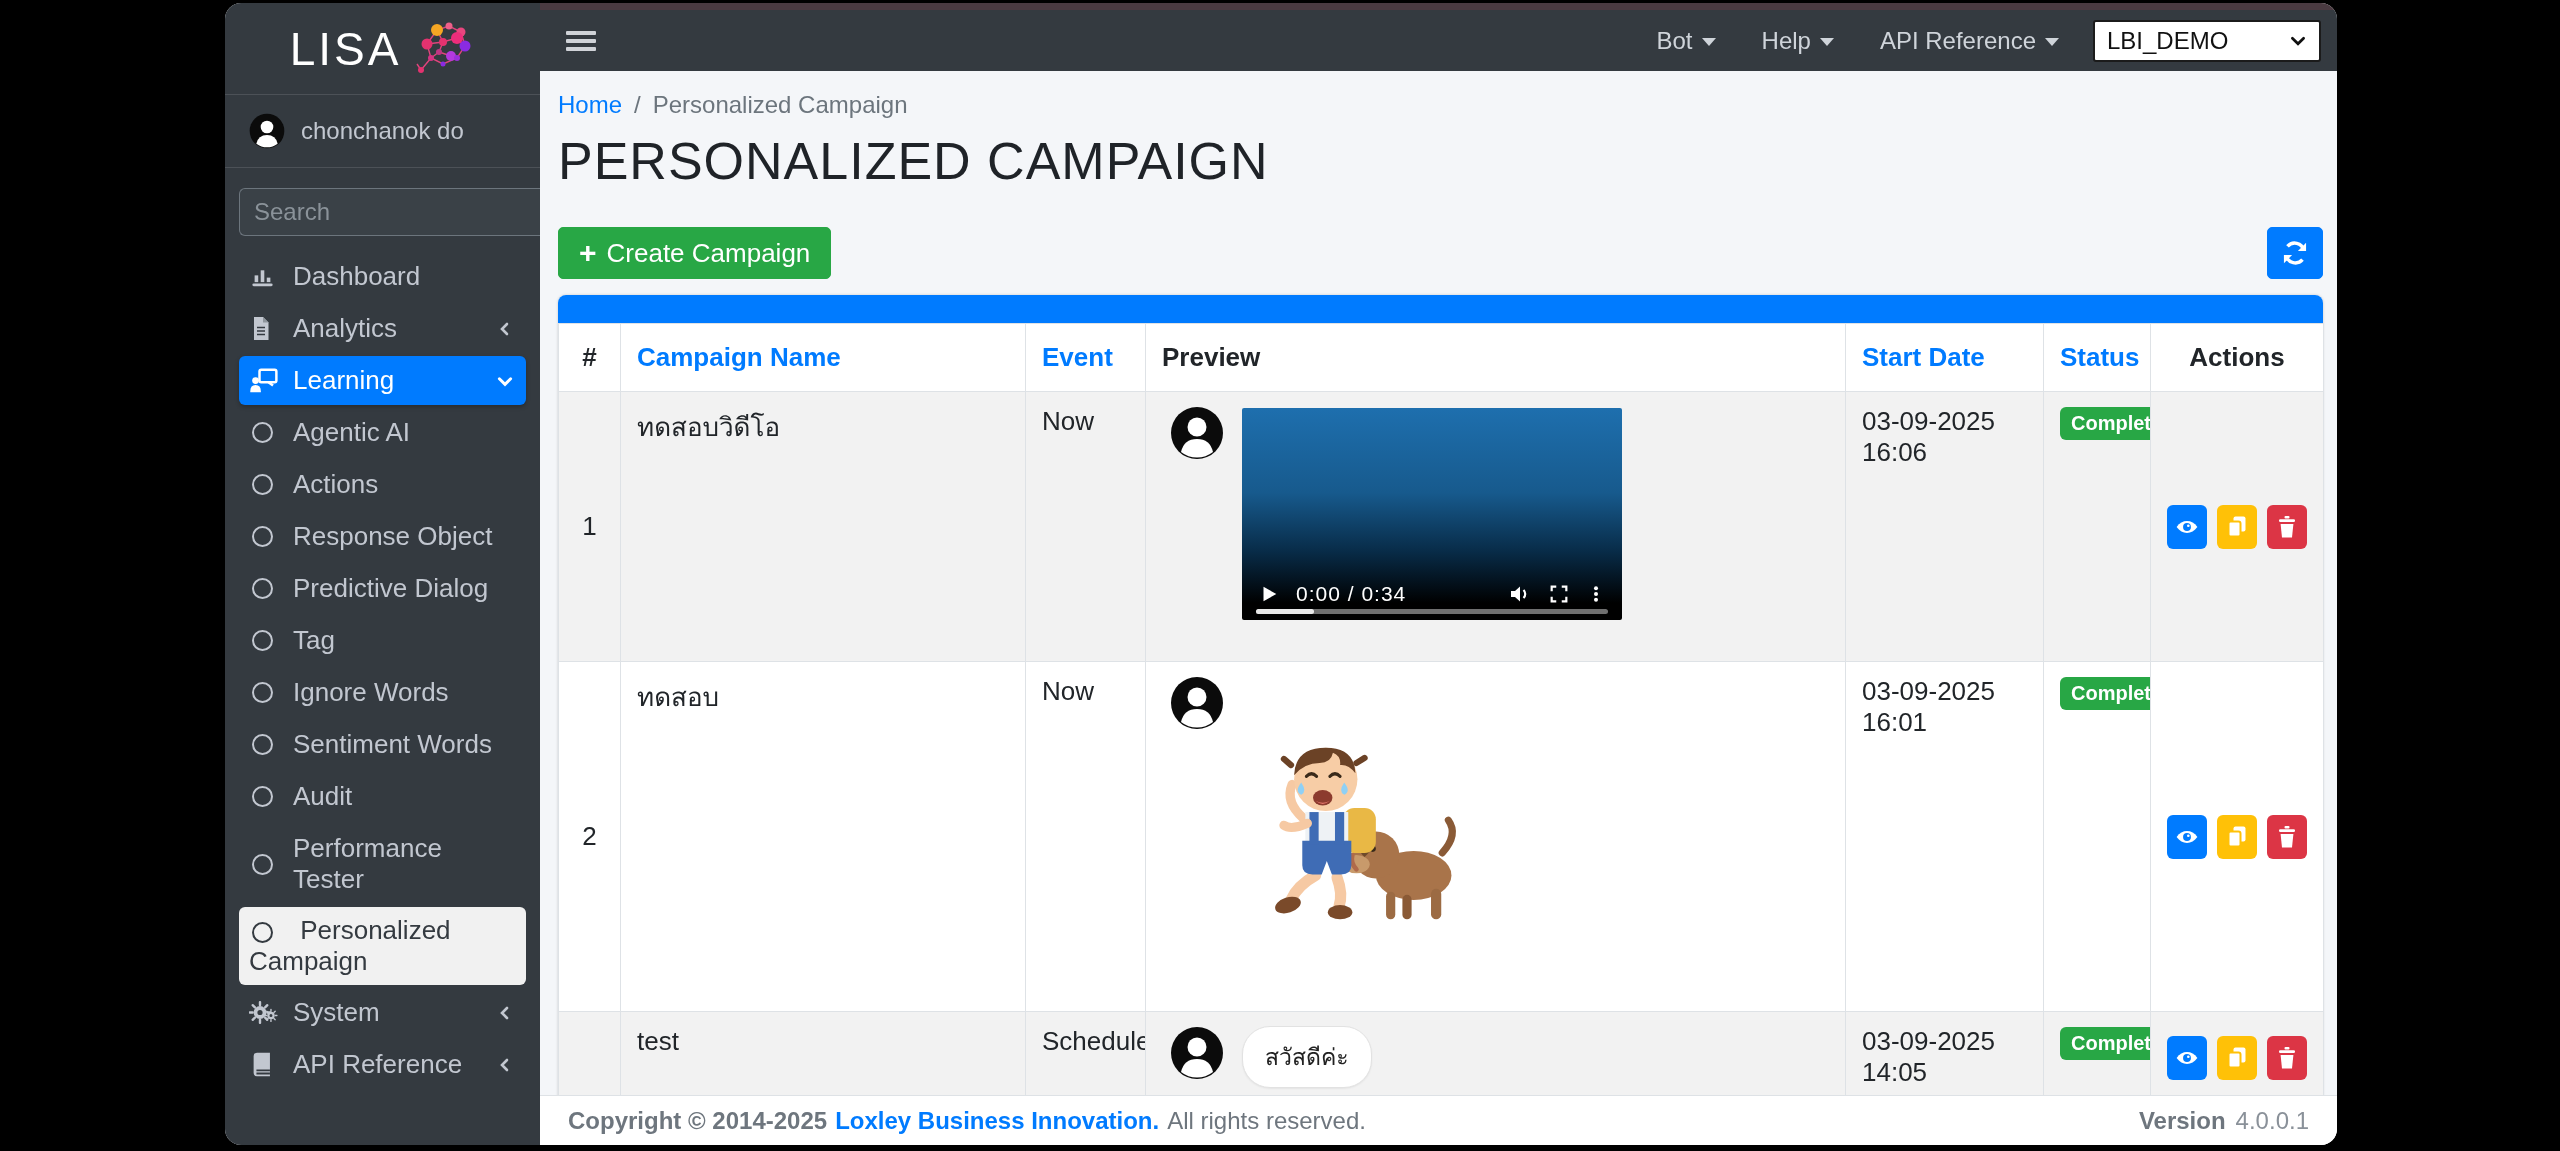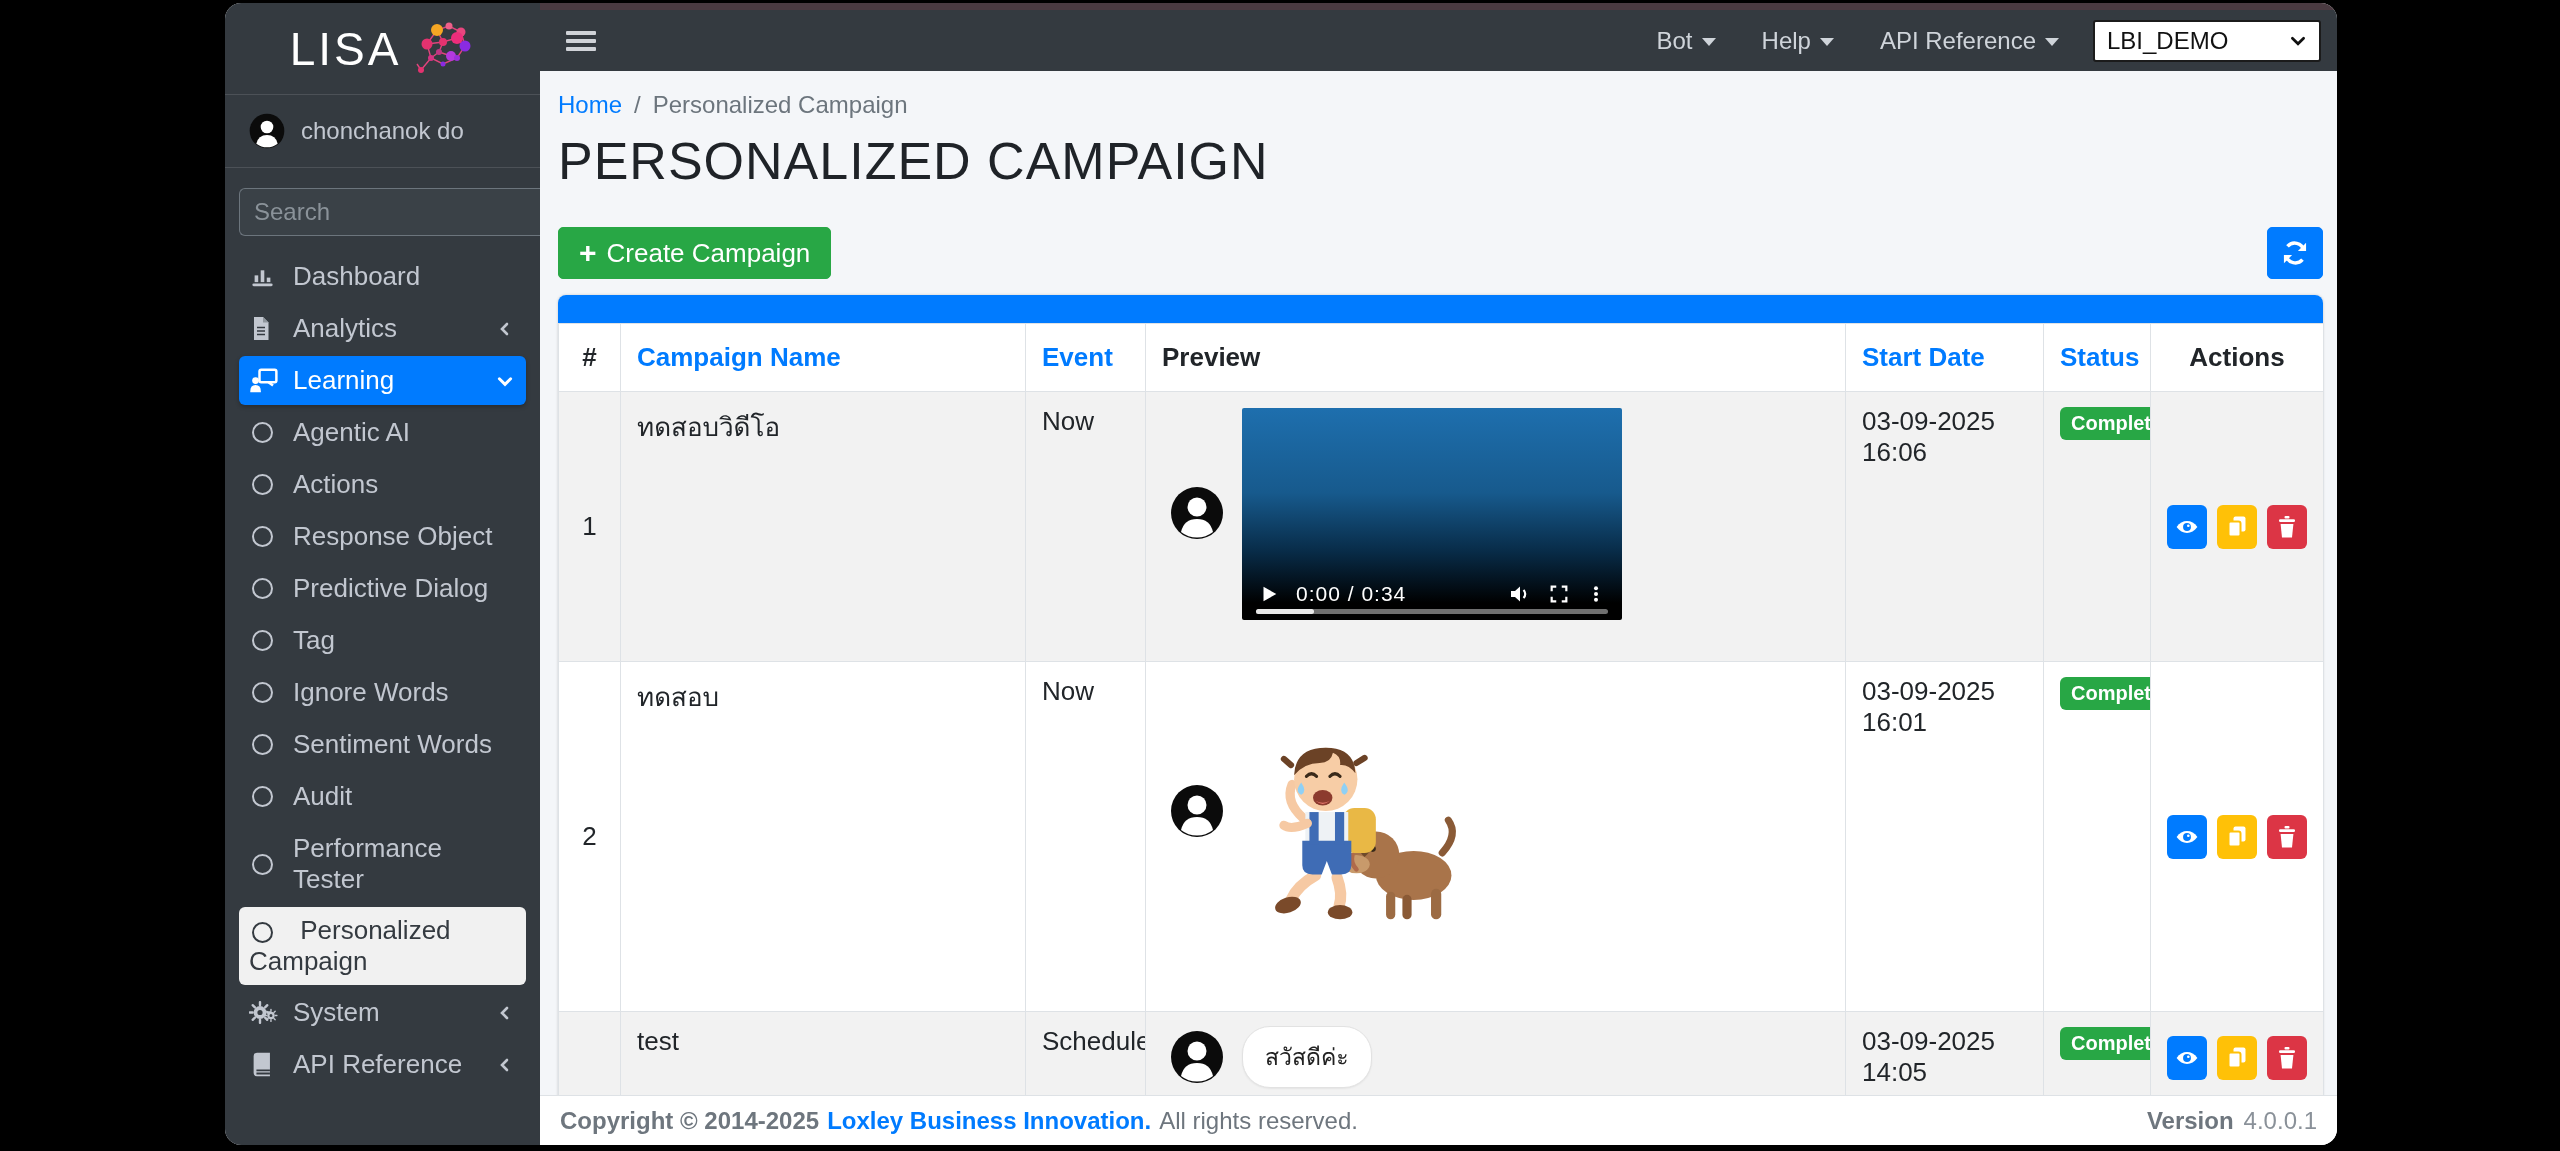--- a/index.html
+++ b/index.html
@@ -70,21 +70,21 @@
                        overflow:hidden; }
   .grid thead th { font-weight:700; padding:18px 16px; background:#fff; }
   .grid th.blue { color:#007bff; cursor:pointer; }
   .grid th.c, .grid td.c { text-align:center; }
   .grid td.mid { vertical-align:middle; }
   .grid tr.striped td { background:#f2f2f2; }
   .row-h1 td { height:270px; }
   .row-h2 td { height:350px; }
   .row-h3 td { height:270px; }
 
-  .preview-flex { display:flex; align-items:center; gap:18px; padding-left:8px; }
+  .preview-flex { display:flex; align-items:flex-start; gap:18px; padding-left:8px; }
   .avatar-lg { width:54px; height:54px; flex:0 0 54px; }
 
   .badge { display:inline-block; background:#28a745; color:#fff; font-size:20px; font-weight:700;
            padding:5px 11px; border-radius:6px; }
 
   .actions { display:flex; gap:10px; justify-content:center; }
   .abtn { width:44px; height:44px; border:none; border-radius:6px; display:flex; align-items:center;
           justify-content:center; cursor:pointer; }
   .abtn.view { background:#007bff; }
   .abtn.copy { background:#ffc107; }
@@ -104,21 +104,21 @@
   .v-progress .thumb { position:absolute; left:0; top:0; bottom:0; width:58px; background:#e8e8e8;
                        border-radius:3px; }
 
   .bubble { background:#fff; border:1.5px solid #e2e2e2; border-radius:28px; padding:12px 22px;
             font-size:23px; color:#222; margin-top:0; box-shadow:0 1px 2px rgba(0,0,0,.06); }
 
   .cartoon { margin-top:44px; }
 
   
   .footer { height:50px; flex:0 0 50px; background:#fff; border-top:1px solid #dee2e6;
-            display:flex; align-items:center; padding:0 20px; font-size:24px; color:#6e767e; }
+            display:flex; align-items:center; padding:0 28px; font-size:24px; color:#6e767e; }
   .footer .bold { font-weight:700; }
   .footer .link { color:#007bff; font-weight:700; cursor:pointer; }
   .f-spacer { flex:1; }
   .version-num { color:#8a9199; font-weight:400; margin-left:10px; }
   .footer .gap { display:inline-block; width:8px; }
 </style>
 </head>
 <body>
 
 <svg width="0" height="0" style="position:absolute">

